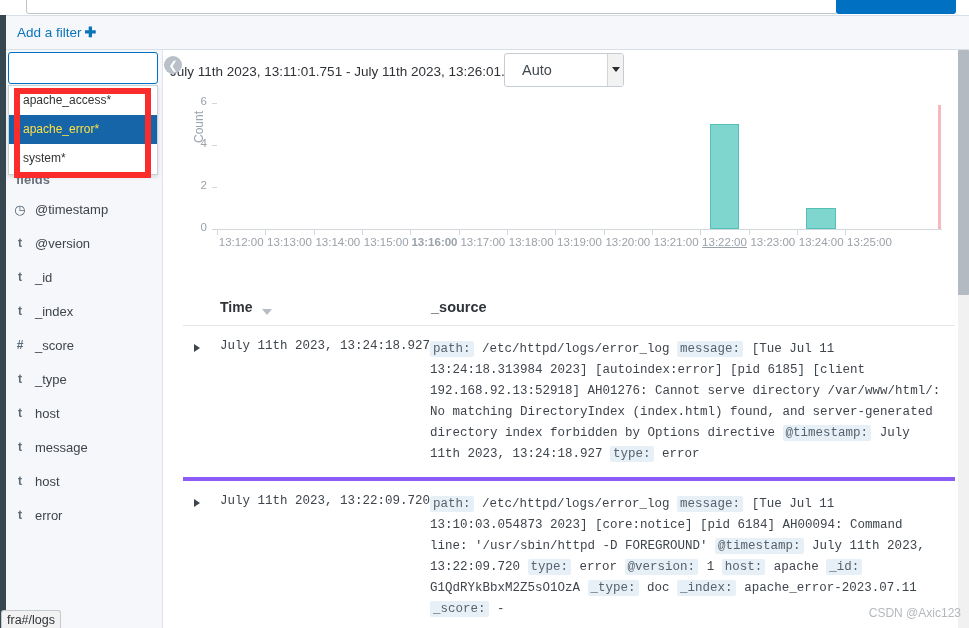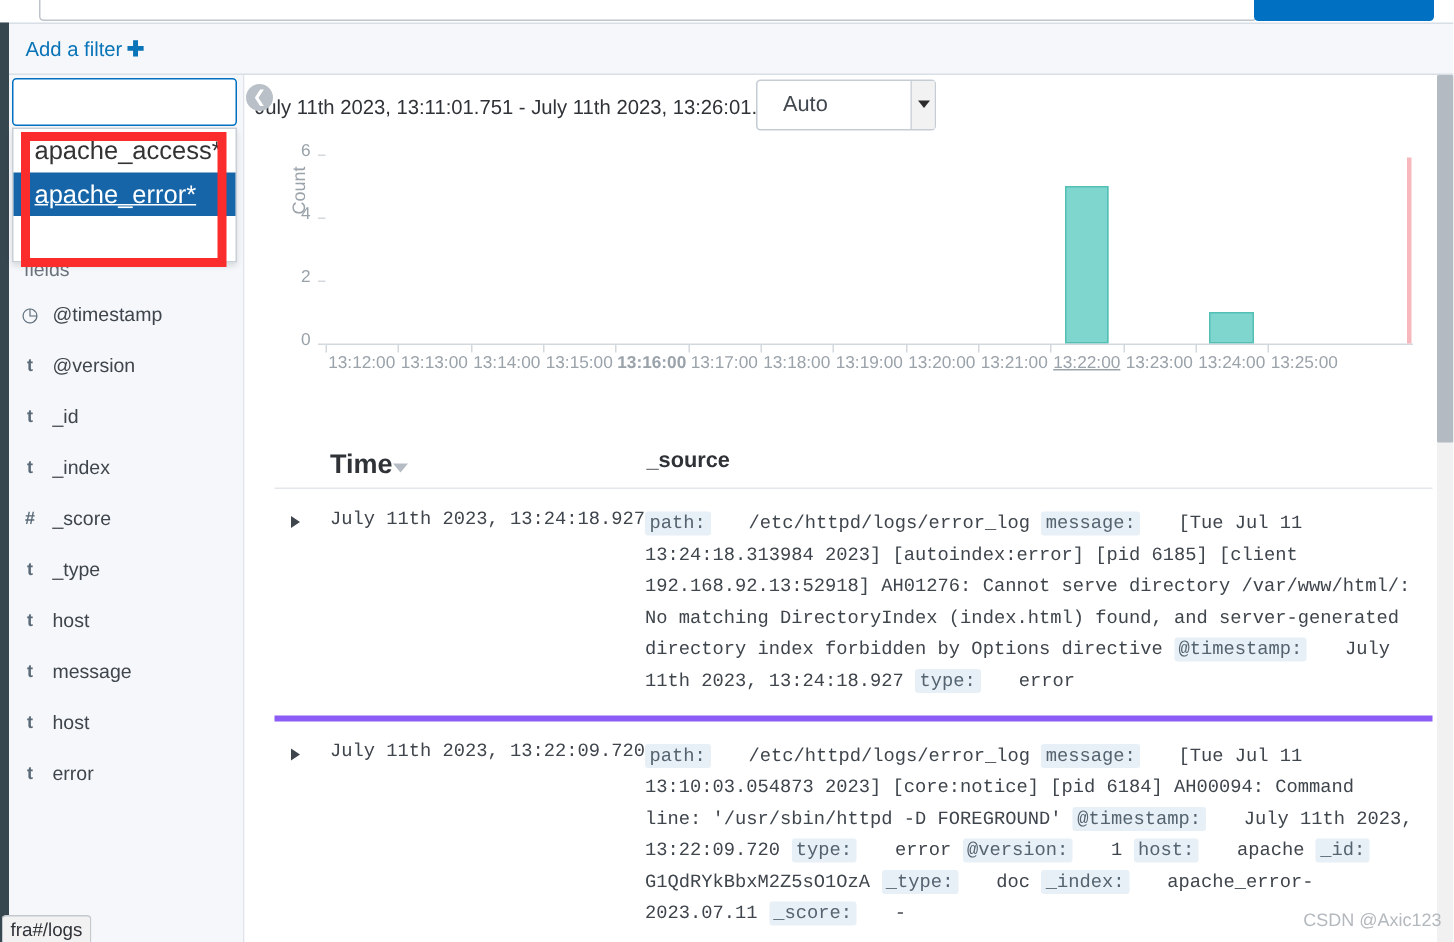--- a/index.html
+++ b/index.html
@@ -58,33 +58,33 @@
     z-index: 40;
   }
   #index-pattern-dropdown {
     position: absolute; left: 8px; top: 85px; width: 150px; height: 90px;
     background: #fff; border: 1px solid #c8cfd6;
     box-shadow: 0 2px 4px rgba(0,0,0,0.12);
     z-index: 39;
   }
   .dd-option {
     height: 29px; line-height: 29px; padding-left: 14px;
-    font-size: 17px; color: #333; cursor: pointer; white-space: nowrap;
-  }
-  .dd-option.selected { background: #1565a8; color: #ffffff; text-decoration: underline; }
+    font-size: 12px; color: #333; cursor: pointer; white-space: nowrap;
+  }
+  .dd-option.selected { background: #1565a8; color: #fde047; }
 
   
   #annotation-box {
     position: absolute; left: 14px; top: 88px; width: 137px; height: 90px;
     border: 6px solid #fb2c2c; z-index: 60; pointer-events: none;
   }
 
   #fields-heading {
     position: absolute; left: 16px; top: 172px;
-    font-size: 13px; font-weight: normal; color: #6a737c;
+    font-size: 13px; font-weight: bold; color: #6a737c;
     z-index: 20;
   }
   #fields-list {
     position: absolute; left: 0; top: 192px; width: 157px;
   }
   .field-row {
     height: 34px; display: flex; align-items: center; cursor: pointer;
     padding-left: 10px;
   }
   .field-icon {
@@ -182,21 +182,21 @@
 
   
   #doc-table {
     position: absolute; left: 183px; top: 292px; width: 772px;
   }
   #table-head {
     height: 34px; border-bottom: 1px solid #e3e7ec; position: relative;
   }
   #th-time {
     position: absolute; left: 37px; top: 7px;
-    font-size: 18px; font-weight: bold; color: #2f3338; cursor: pointer;
+    font-size: 14px; font-weight: bold; color: #2f3338; cursor: pointer;
   }
   #sort-caret {
     position: absolute; left: 79px; top: 17px;
     border-left: 5px solid transparent; border-right: 5px solid transparent;
     border-top: 6px solid #b5bcc3; cursor: pointer;
   }
   #th-source {
     position: absolute; left: 248px; top: 7px;
     font-size: 14.5px; font-weight: bold; color: #2f3338;
   }
@@ -216,21 +216,21 @@
     font-size: 12.5px; color: #3f454c; white-space: nowrap;
   }
   .doc-source {
     flex: 1 1 auto; padding-right: 12px;
     font-family: "Liberation Mono", monospace;
     font-size: 12.5px; line-height: 21px; color: #3f454c;
     word-break: break-word;
   }
   .fld {
     background: #e8f0f7; color: #54636f; padding: 1px 3px;
-    border-radius: 2px; margin-right: 18px;
+    border-radius: 2px; margin-right: 1px;
   }
 
   
   #v-scrollbar-track {
     position: absolute; right: 0; top: 50px; width: 11px; height: 578px;
     background: #f1f1f1;
   }
   #v-scrollbar-thumb {
     position: absolute; right: 0; top: 50px; width: 11px; height: 245px;
     background: #b3bac1; border-radius: 1px; cursor: pointer;
@@ -268,20 +268,21 @@
 
 <div id="left-rail"></div>
 
 <div id="sidebar"></div>
 
 <div id="index-pattern-input" placeholder=""></div>
 
 <div id="index-pattern-dropdown">
   <div class="dd-option">apache_access*</div>
   <div class="dd-option selected">apache_error*</div>
+  <div class="dd-option">system*</div>
 </div>
 
 <div id="annotation-box"></div>
 
 <div id="fields-heading">fields</div>
 
 <div id="fields-list">
   <div class="field-row">
     <span class="field-icon clock">◷</span>
     <span class="field-name">@timestamp</span>

